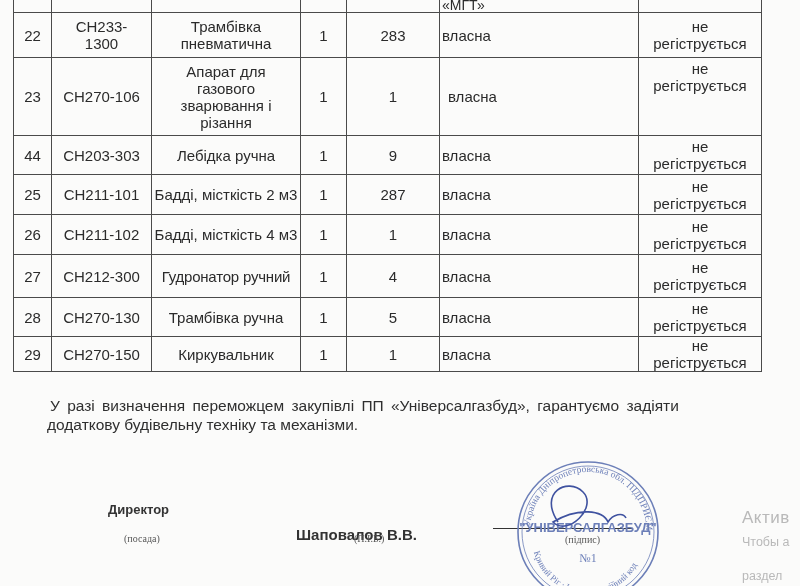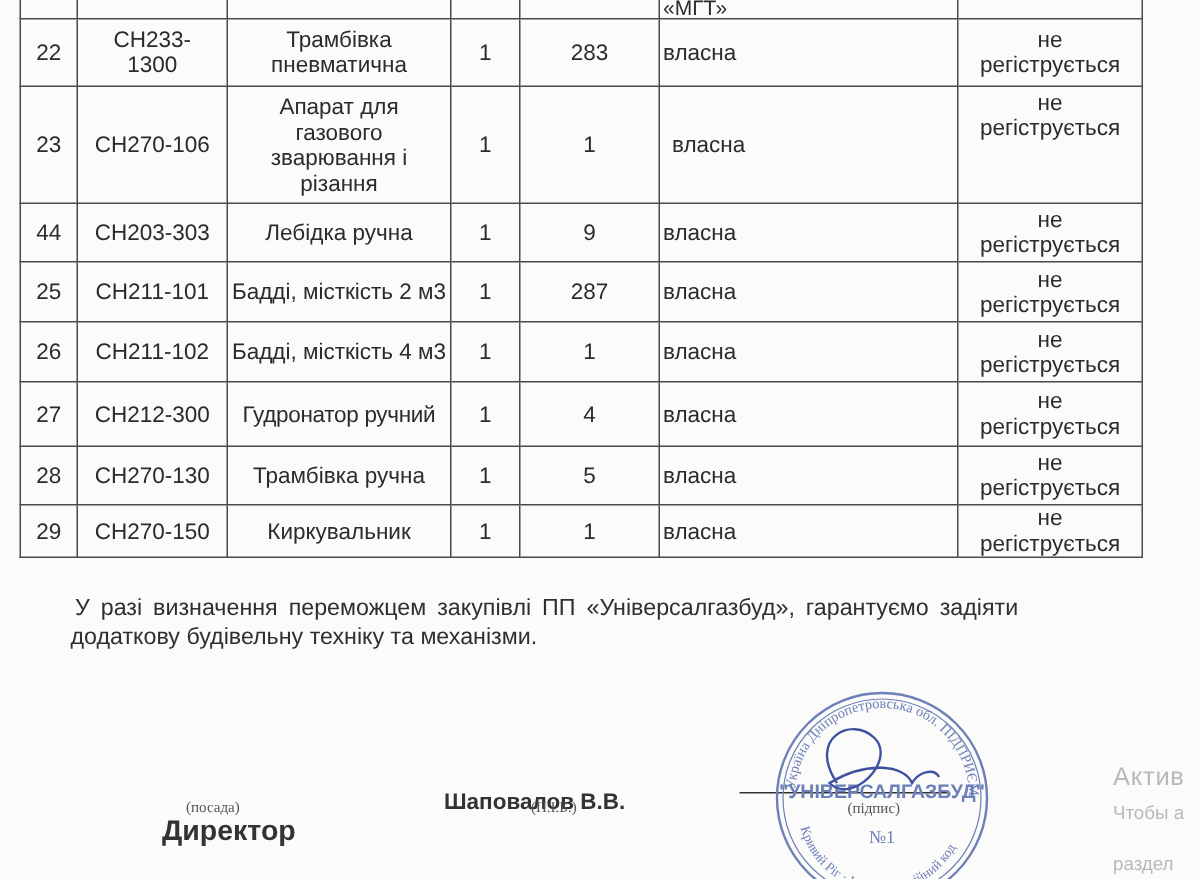--- a/index.html
+++ b/index.html
@@ -32,21 +32,21 @@
   .col-reg { width:123px; }
 
   .guarantee {
     position:absolute; left:38px; top:396px; width:740px;
     font-size:15.5px; line-height:19px; color:#2f2f2f;
     word-spacing:3px;
     margin-left:12px;
   }
   .guarantee .line2 { margin-left:-3px; word-spacing:0; }
 
-  .sig-role { position:absolute; left:108px; top:544px; font-weight:bold; font-size:19px; color:#333; }
+  .sig-role { position:absolute; left:108px; top:502px; font-weight:bold; font-size:13px; color:#333; }
   .sig-role-cap { position:absolute; left:124px; top:533px; font-family:"Liberation Serif", serif; font-size:10px; color:#555; }
   .sig-name { position:absolute; left:296px; top:526px; font-weight:bold; font-size:15px; color:#333; }
   .sig-name-cap { position:absolute; left:354px; top:533px; font-family:"Liberation Serif", serif; font-size:10px; color:#555; }
   .sig-line { position:absolute; left:493px; top:528px; width:140px; border-top:1px solid #333; }
   .sig-line-cap { position:absolute; left:565px; top:534px; font-family:"Liberation Serif", serif; font-size:10px; color:#555; }
 
   .stamp { position:absolute; left:508px; top:452px; width:160px; height:150px; }
 
   .watermark { position:absolute; left:742px; top:508px; color:#b9b9b9; white-space:nowrap; }
   .wm-title { font-size:17px; letter-spacing:0.5px; }

